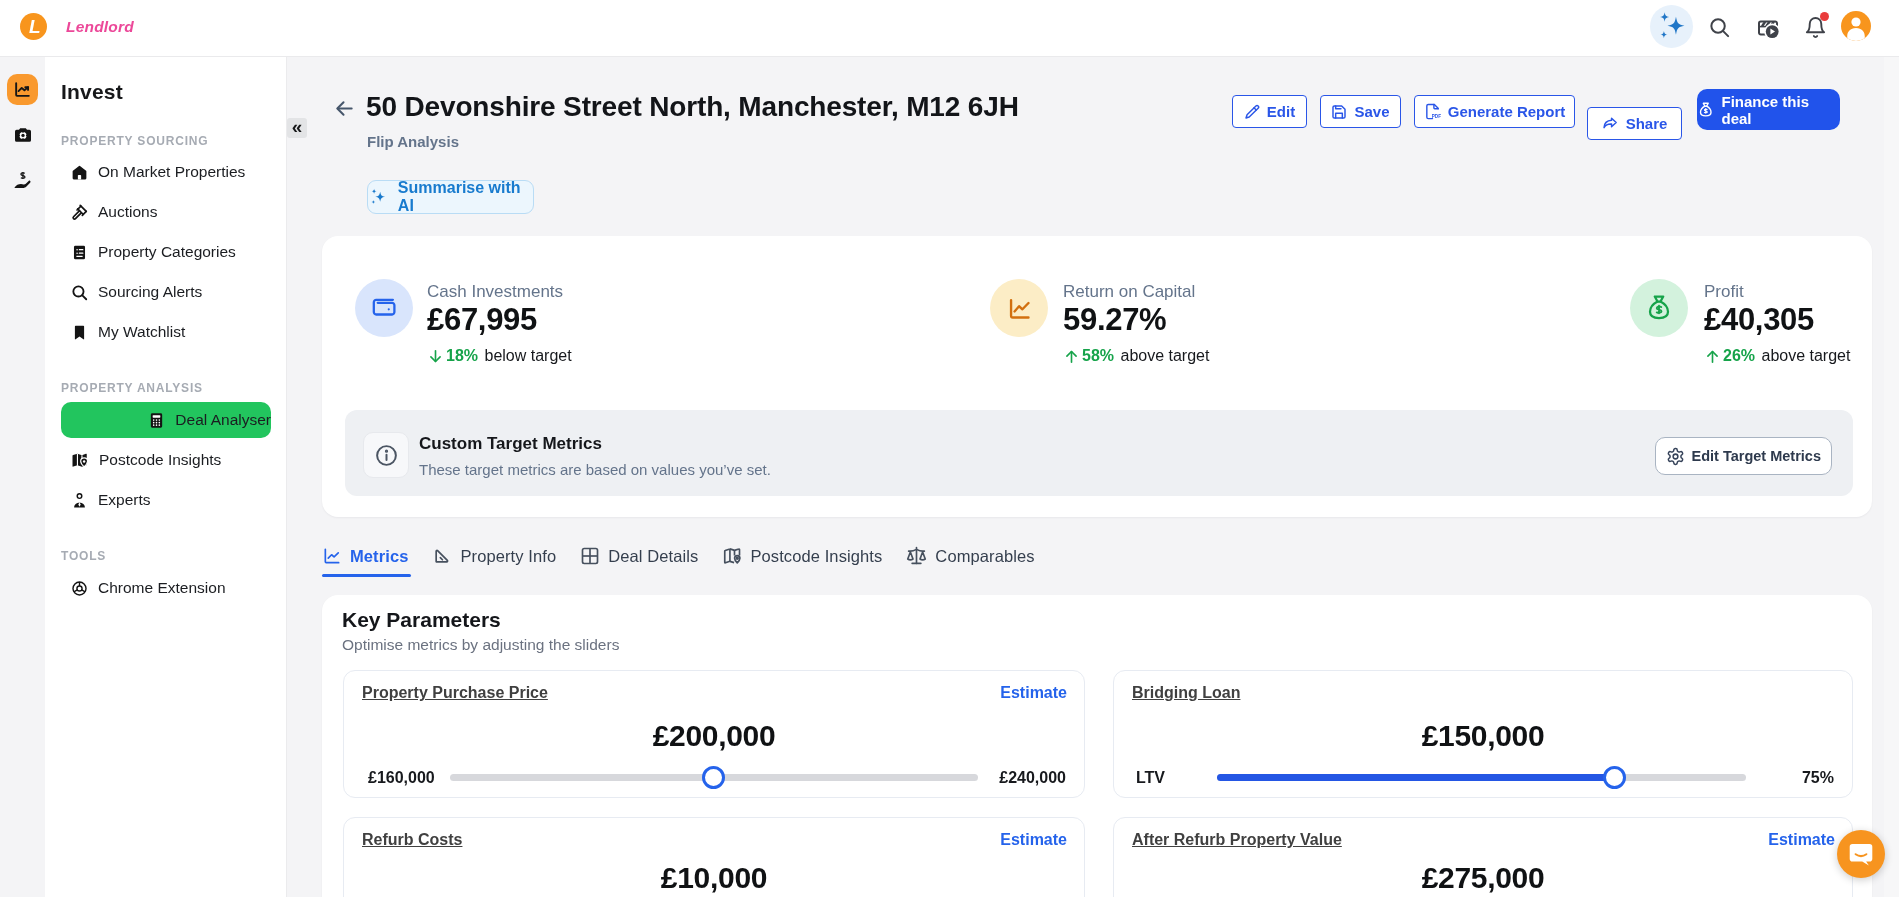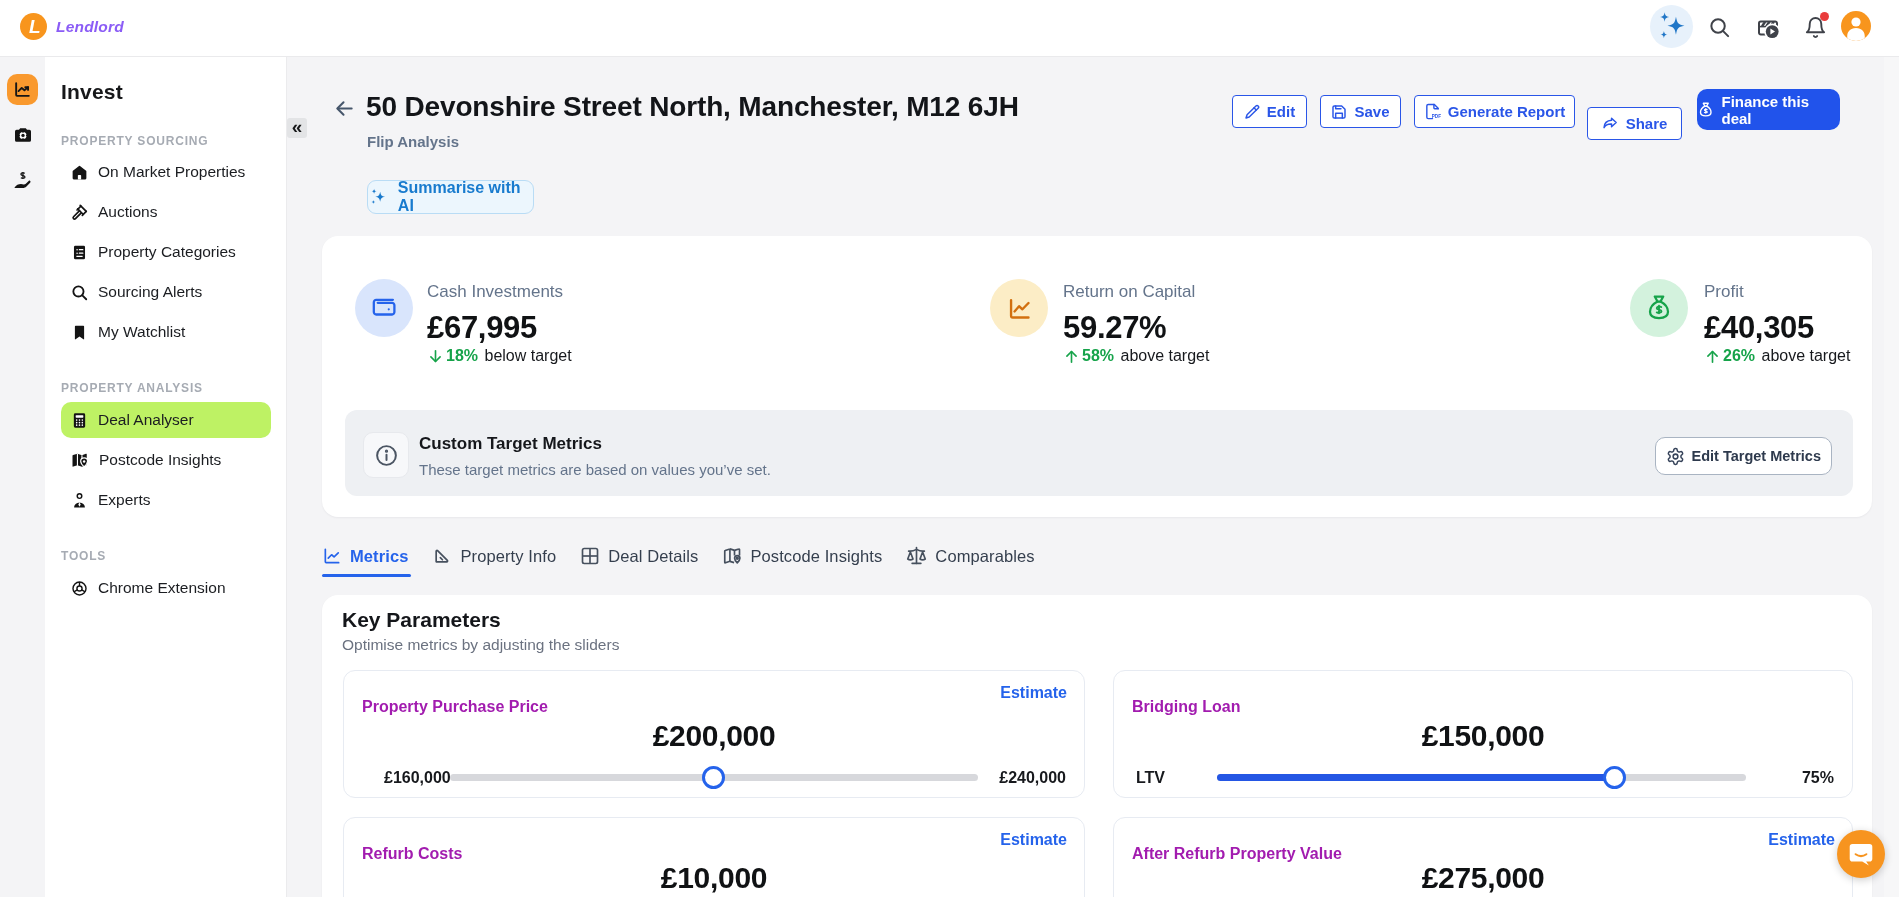--- a/index.html
+++ b/index.html
@@ -2,56 +2,56 @@
 <html><head>
 <meta charset="utf-8">
 <style>
   * { margin:0; padding:0; box-sizing:border-box; }
   html,body { width:1899px; height:897px; overflow:hidden; }
   body { font-family:"Liberation Sans", sans-serif; background:#f4f4f6; position:relative; }
   .abs { position:absolute; }
   svg { display:block; }
   .hdr { position:absolute; left:0; top:0; width:1899px; height:57px; background:#fff; border-bottom:1px solid #eaeaec; z-index:30; }
   .logo-circle { position:absolute; left:20px; top:13px; width:27px; height:27px; border-radius:50%; background:#f8951d; overflow:hidden; }
-  .logo-word { position:absolute; left:56px; top:18px; font-size:15.5px; font-weight:700; font-style:italic; color:#8b5cf6; letter-spacing:.2px; }
+  .logo-word { position:absolute; left:66px; top:18px; font-size:15.5px; font-weight:700; font-style:italic; color:#ec4899; letter-spacing:.2px; }
   .hicon { position:absolute; top:16px; }
   .rail { position:absolute; left:0; top:57px; width:45px; height:840px; background:#f4f4f6; z-index:20; }
   .rail-tile { position:absolute; left:7px; top:17px; width:31px; height:31px; border-radius:10px; background:#f9992e; display:flex; align-items:center; justify-content:center; }
   .side { position:absolute; left:45px; top:57px; width:242px; height:840px; background:#fff; border-right:1px solid #ebebed; z-index:20; }
   .side h1 { position:absolute; left:16px; top:23px; font-size:21px; font-weight:700; color:#17181a; letter-spacing:.2px; }
   .sec { position:absolute; left:16px; font-size:12px; font-weight:700; color:#a6abb3; letter-spacing:.8px; }
   .item { position:absolute; left:16px; width:210px; height:36px; display:flex; align-items:center; color:#1b1d21; font-size:15.5px; }
   .item svg { margin-left:10px; margin-right:10px; flex:0 0 auto; }
-  .item.active { background:#bef264; border-radius:10px; }
+  .item.active { background:#22c55e; border-radius:10px;justify-content:flex-end; }
   .collapse { position:absolute; left:287px; top:118px; width:20px; height:20px; background:#e3e4e6; border-radius:3px; color:#17181a; font-size:19px; font-weight:700; text-align:center; line-height:17px; z-index:25; }
   .title { position:absolute; left:366px; top:91px; font-size:28px; font-weight:700; color:#131519; letter-spacing:-.15px; }
   .subtitle { position:absolute; left:367px; top:133px; font-size:15px; font-weight:700; color:#64748b; }
   .btnrow { position:absolute; top:95px; left:1232px; display:flex; align-items:flex-start; }
   .btn { height:33px; border:1.5px solid #2a56e8; border-radius:4px; background:#fff; color:#2a56e8; font-size:15px; font-weight:700; display:flex; align-items:center; justify-content:center; gap:7px; }
   .btn.primary { height:41px; margin-top:-6px; background:#2153eb; border:none; color:#fff; border-radius:10px; }
   .ai-btn { position:absolute; left:367px; top:180px; width:167px; height:34px; background:#ecf6fd; border:1px solid #b9dcf5; border-radius:9px; display:flex; align-items:center; justify-content:center; gap:9px; color:#187bce; font-size:16px; font-weight:700; }
   .card { position:absolute; background:#fff; border-radius:16px; box-shadow:0 1px 2px rgba(16,24,40,.05); }
   .mcirc { position:absolute; width:58px; height:58px; border-radius:50%; display:flex; align-items:center; justify-content:center; }
   .mlabel { position:absolute; font-size:17px; color:#64748b; }
-  .mvalue { position:absolute; font-size:31px; font-weight:700; color:#101214; letter-spacing:-.3px;margin-top:8px; }
+  .mvalue { position:absolute; font-size:31px; font-weight:700; color:#101214; letter-spacing:-.3px; }
   .mdelta { position:absolute; font-size:16px; color:#17191d; display:flex; align-items:center; gap:2px; font-weight:500; }
   .mdelta b { color:#16a34a; font-weight:700; }
   .panel { position:absolute; background:#eef0f3; border-radius:12px; }
   .info-tile { position:absolute; left:18px; top:22px; width:46px; height:46px; background:#f7f8fa; border:1px solid #e7e9ed; border-radius:10px; display:flex; align-items:center; justify-content:center; }
   .ptitle { position:absolute; left:74px; top:24px; font-size:17px; font-weight:700; color:#15171b; }
   .psub { position:absolute; left:74px; top:51px; font-size:15px; color:#64748b; }
   .editbtn { position:absolute; right:21px; top:27px; height:38px; background:#fff; border:1px solid #a9b4c2; border-radius:10px; display:flex; align-items:center; gap:7px; padding:0 10px; font-size:14.5px; font-weight:700; color:#2e3a4d; }
   .tabs { position:absolute; left:322px; top:545px; display:flex; gap:24px; align-items:center; }
   .tab { display:flex; align-items:flex-end; gap:8px; font-size:16.5px; font-weight:500; color:#353f4e; letter-spacing:.1px; }
   .tab.on { color:#2563eb; font-weight:600; }
   .tabline { position:absolute; left:322px; top:574px; width:89px; height:3px; background:#2563eb; border-radius:2px; }
   .kp-title { position:absolute; left:20px; top:13px; font-size:21px; font-weight:700; color:#14161a; }
   .kp-sub { position:absolute; left:20px; top:41px; font-size:15.5px; color:#6b7280; }
   .pcard { position:absolute; border:1px solid #e7ebf2; border-radius:12px; background:#fff; }
-  .pc-title { position:absolute; left:18px; top:27px; font-size:16px; font-weight:700; color:#a21caf; }
+  .pc-title { position:absolute; left:18px; top:13px; font-size:16px; font-weight:700; color:#404040;text-decoration:underline; }
   .pc-est { position:absolute; right:17px; top:13px; font-size:16px; font-weight:700; color:#2563eb; }
   .pc-val { position:absolute; left:0; right:0; top:48px; text-align:center; font-size:30px; font-weight:700; color:#101214; letter-spacing:-.3px; }
   .track { position:absolute; height:7px; border-radius:4px; background:#d7d8dc; top:103px; }
   .fill { position:absolute; height:7px; border-radius:4px; background:#2456e4; top:103px; }
   .thumb { position:absolute; width:23px; height:23px; border-radius:50%; background:#fff; border:3px solid #2563eb; top:95px; z-index:2; }
   .slbl { position:absolute; top:98px; font-size:16px; font-weight:700; color:#17191d; }
   .chat { position:absolute; left:1837px; top:830px; width:48px; height:48px; border-radius:50%; background:#f7941f; display:flex; align-items:center; justify-content:center; box-shadow:0 2px 8px rgba(0,0,0,.2); z-index:40; }
   .gutter { position:absolute; left:1884px; top:57px; width:15px; height:840px; background:#f7f7f8; }
 </style>
 </head>
@@ -328,21 +328,21 @@
 
 <div class="card" style="left:322px; top:595px; width:1550px; height:302px; border-radius:16px 16px 0 0;">
   <div class="kp-title">Key Parameters</div>
   <div class="kp-sub">Optimise metrics by adjusting the sliders</div>
 </div>
 
 <div class="pcard" style="left:343px; top:670px; width:742px; height:128px;">
   <div class="pc-title">Property Purchase Price</div>
   <div class="pc-est">Estimate</div>
   <div class="pc-val">£200,000</div>
-  <div class="slbl" style="left:40px;">£160,000</div>
+  <div class="slbl" style="left:24px;">£160,000</div>
   <div class="track" style="left:106px; width:528px;"></div>
   <div class="thumb" style="left:358px;"></div>
   <div class="slbl" style="right:18px;">£240,000</div>
 </div>
 
 <div class="pcard" style="left:1113px; top:670px; width:740px; height:128px;">
   <div class="pc-title">Bridging Loan</div>
   <div class="pc-val">£150,000</div>
   <div class="slbl" style="left:22px;">LTV</div>
   <div class="track" style="left:103px; width:529px;"></div>

